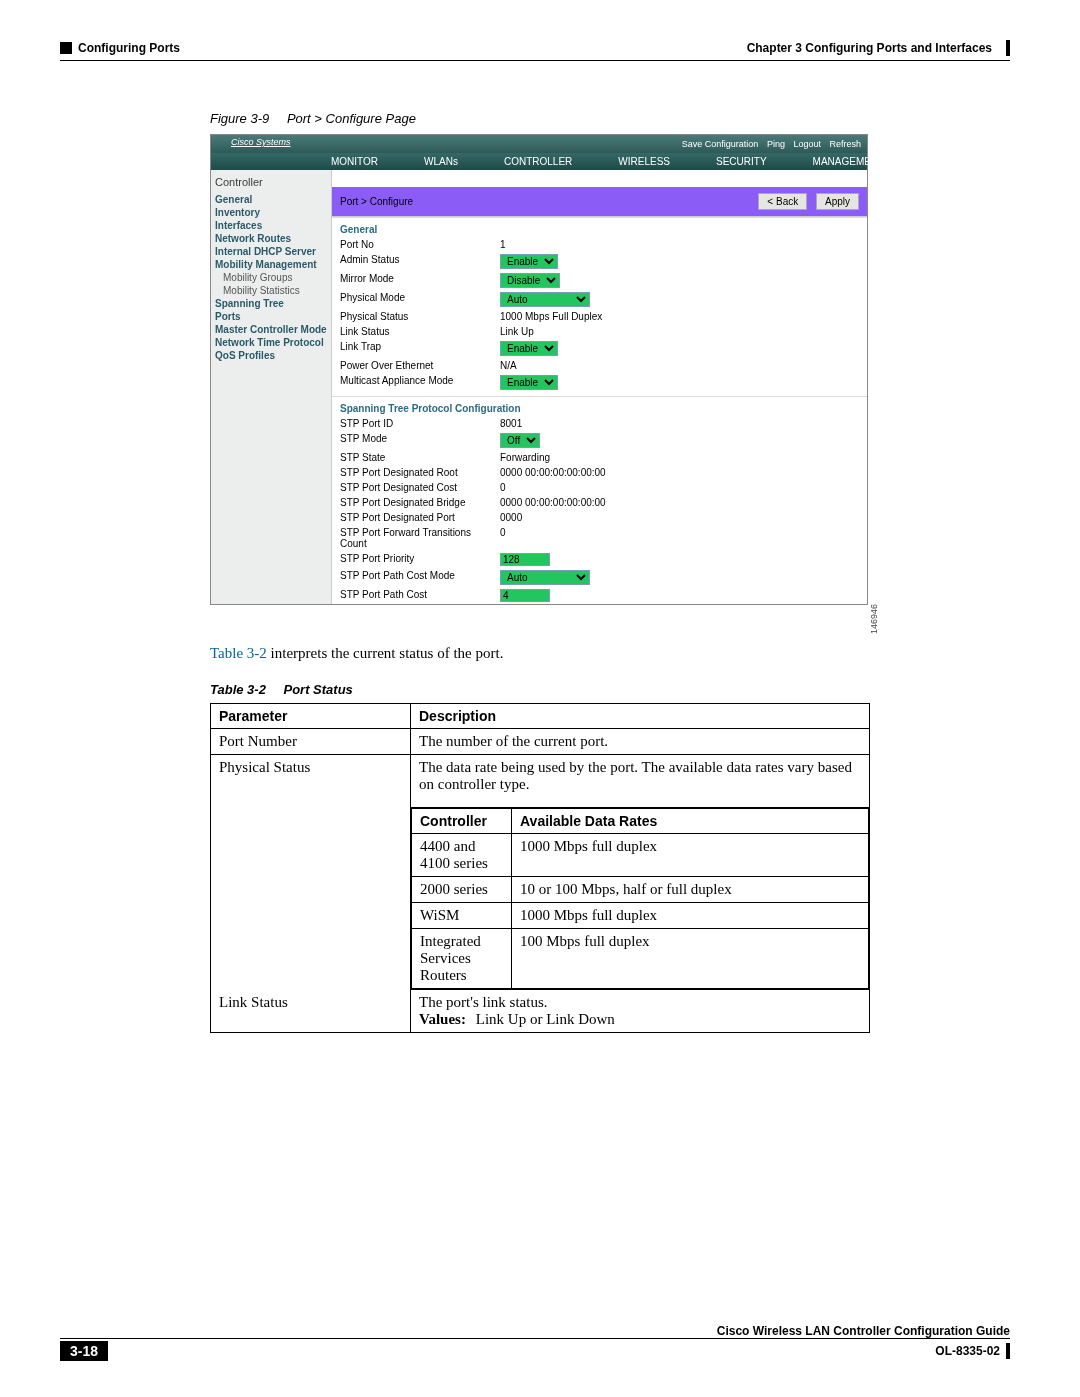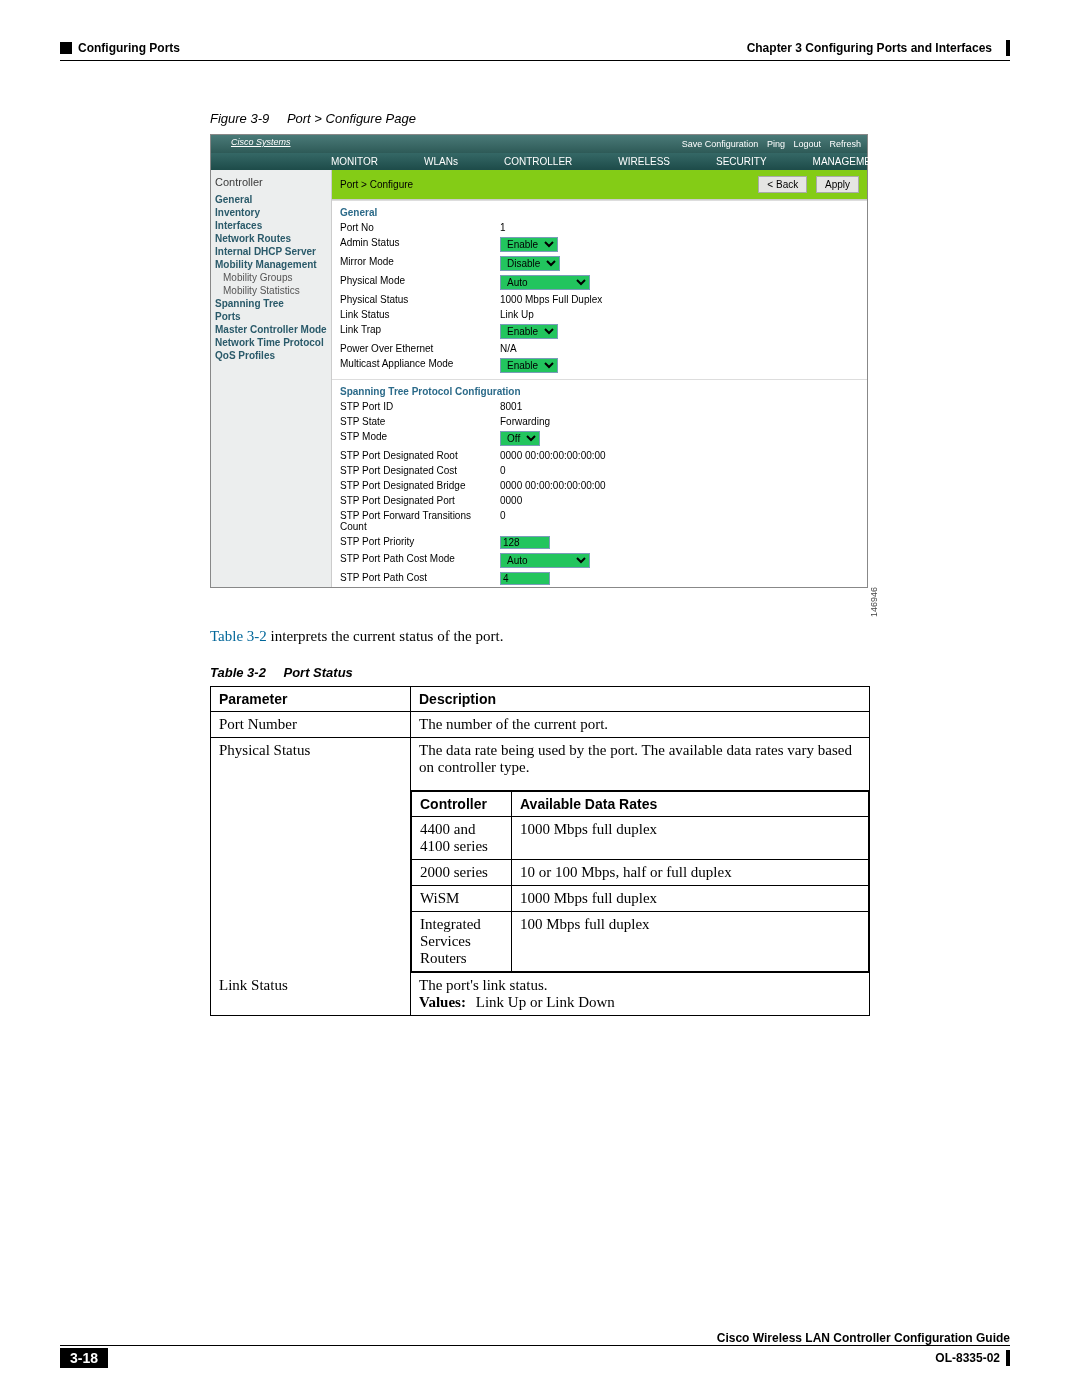--- a/index.html
+++ b/index.html
@@ -35,21 +35,21 @@
   .ss-menubar { background: linear-gradient(#356866,#1d4b49); color:#fff; display:flex; padding:3px 6px 3px 120px; font-size:10px;gap:28px; }
   .ss-menubar span { margin-right: 18px; }
   .ss-logo { position:absolute; left:20px; top:2px; color:#fff; font-style:italic; font-size:9px; text-decoration: underline; }
   .ss-body { display:flex; background:#eceeee; }
   .ss-side { width: 120px; background:#eceeee; padding:6px 4px; }
   .ss-side-title { color:#3a3a3a; font-size:11px; margin-bottom:6px; }
   .ss-side a { display:block; color:#2a5a6a; text-decoration:none; margin:2px 0; }
   .ss-side .bold { font-weight:bold; }
   .ss-side .sub { color:#555; padding-left:8px; }
   .ss-main { flex:1; background:#fff; border-left:1px solid #ccc; }
-  .ss-breadline { display:flex; justify-content:space-between; align-items:center; padding:6px 8px; border-bottom:1px solid #ccc; background:#84cc16;}
+  .ss-breadline { display:flex; justify-content:space-between; align-items:center; padding:6px 8px; border-bottom:1px solid #ccc; background:#8b5cf6;margin-top:17px;}
   .ss-btn { background:#e5e5e3; border:1px solid #aaa; padding:2px 8px; font-size:10px; margin-left:6px; }
   .ss-sec-title { color:#2b6a89; font-weight:bold; padding:6px 8px 2px; border-top:1px solid #ddd;}
   .ss-row { display:flex; padding:2px 8px; font-size:10px; }
   .ss-key { width: 160px; }
   .ss-val select, .ss-val input { font-size:10px; border:1px solid #7a9db9; background:#22c55e; padding:0 2px; }
   .ss-overline { border-top:1px solid #ddd; margin-top:4px; }
   .shot-id { position:absolute; right:-12px; bottom:0; transform:rotate(-90deg); transform-origin:right bottom; font-size:9px; color:#444; }
 
   .body-text { margin: 40px 0 20px 150px; font-size: 15px; }
   .body-text .link { color: #006699; }
@@ -60,21 +60,21 @@
   .data-table { width: 660px; margin-left: 150px; border-collapse: collapse; font-size: 15px; }
   .data-table th, .data-table td { border: 1px solid #000; padding: 4px 8px; text-align: left; vertical-align: top; }
   .data-table th { font-family: Arial, Helvetica, sans-serif; font-weight: bold; font-size: 14px; }
   .no-top { border-top: none !important; }
   .no-bottom { border-bottom: none !important; }
   .inner-table { width: 100%; border-collapse: collapse; font-size:15px; }
   .inner-table th, .inner-table td { border: 1px solid #000; padding: 4px 8px; text-align:left; }
   .inner-table th { font-family: Arial, Helvetica, sans-serif; font-weight:bold; font-size:14px;}
   .values-label { font-weight: bold; margin-right: 6px; }
 
-  .footer { position:absolute; bottom:29px; left:60px; right:70px; font-family: Arial, Helvetica, sans-serif; font-size:12px; }
+  .footer { position:absolute; bottom:36px; left:60px; right:70px; font-family: Arial, Helvetica, sans-serif; font-size:12px; }
   .footer-guide { text-align:right; font-weight:bold; }
   .footer-hr { border:none; border-top:1px solid #000; }
   .footer-row { display:flex; align-items:center; margin-top:2px;}
   .page-num-box { background:#000; color:#fff; padding:2px 10px; font-weight:bold; font-size:14px; }
   .footer-right { margin-left:auto; font-weight:bold; }
   .footer-bar { width:4px; height:16px; background:#000; display:inline-block; margin-left:6px; vertical-align:middle;}
 </style>
 </head>
 <body>
 
@@ -182,26 +182,26 @@
               <div class="ss-val"><select><option>Enable</option></select></div>
             </div>
           </div>
         <div class="ss-sec-title ss-overline">Spanning Tree Protocol Configuration</div>
         <div id="stp-rows">
             <div class="ss-row">
               <div class="ss-key">STP Port ID</div>
               <div class="ss-val">8001</div>
             </div>
             <div class="ss-row">
+              <div class="ss-key">STP Mode</div>
+              <div class="ss-val"><select><option>Off</option></select></div>
+            </div>
+            <div class="ss-row">
               <div class="ss-key">STP State</div>
               <div class="ss-val">Forwarding</div>
-            </div>
-            <div class="ss-row">
-              <div class="ss-key">STP Mode</div>
-              <div class="ss-val"><select><option>Off</option></select></div>
             </div>
             <div class="ss-row">
               <div class="ss-key">STP Port Designated Root</div>
               <div class="ss-val">0000 00:00:00:00:00:00</div>
             </div>
             <div class="ss-row">
               <div class="ss-key">STP Port Designated Cost</div>
               <div class="ss-val">0</div>
             </div>
             <div class="ss-row">

